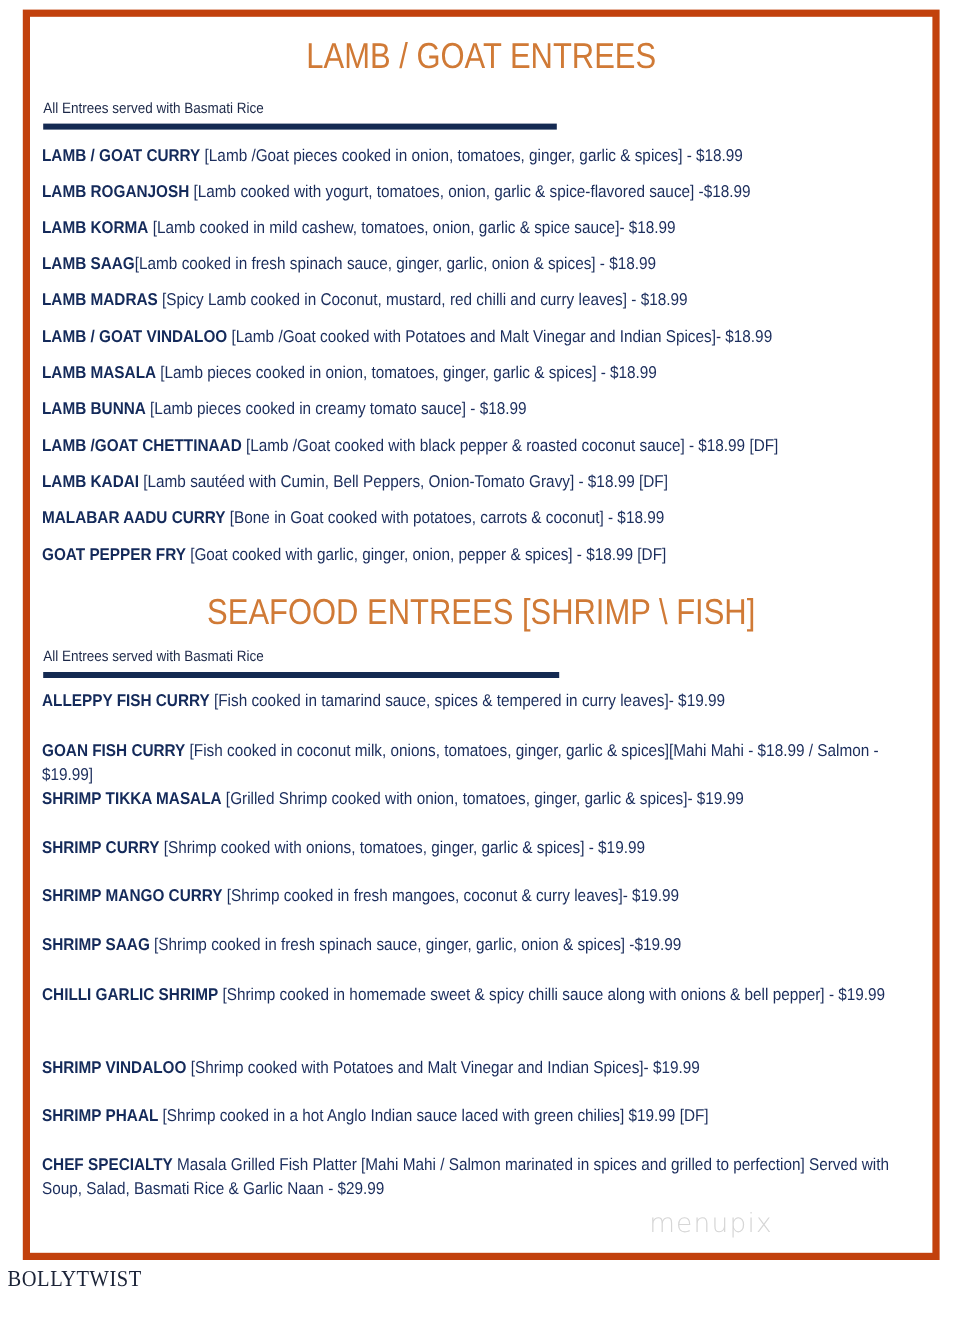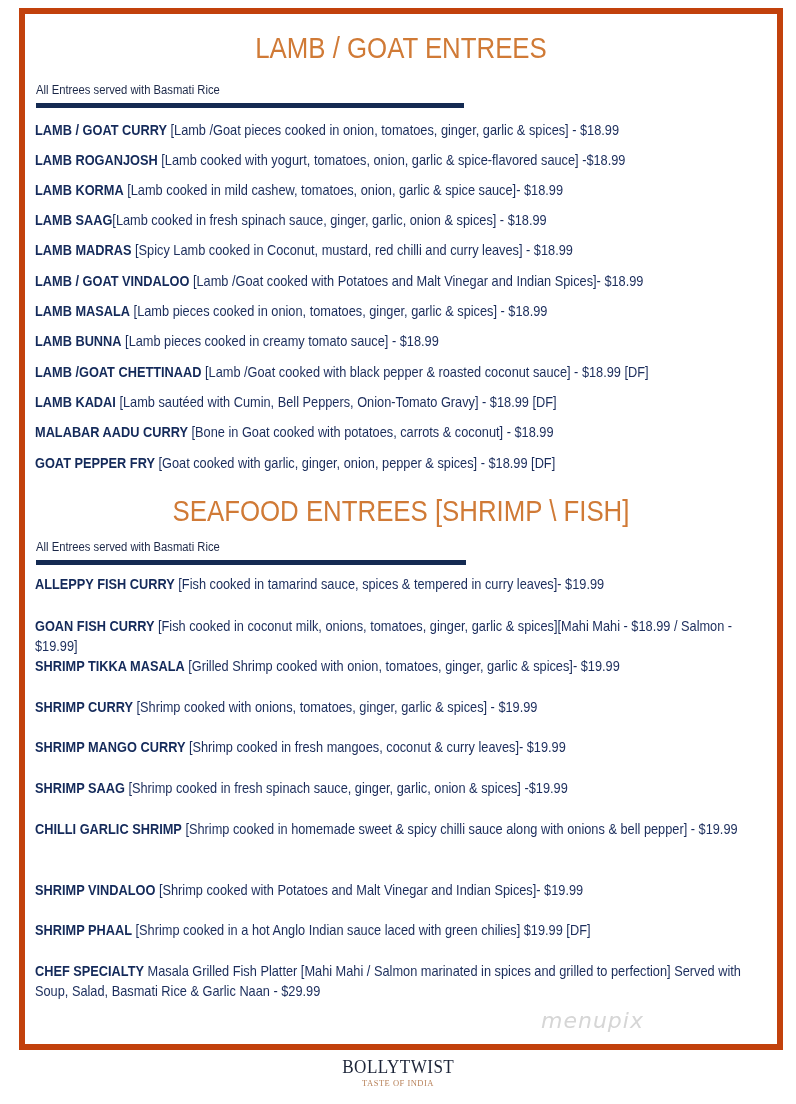--- a/index.html
+++ b/index.html
@@ -4,22 +4,22 @@
 <style>
   html, body { margin: 0; padding: 0; background: #ffffff; }
   body { width: 796px; height: 1104px; position: relative; overflow: hidden; font-family: "Liberation Sans", sans-serif; }
   .frame { position: absolute; left: 19px; top: 8px; width: 752px; height: 1030px; border: 6px solid #c2410c; background: #fff; }
   .section-title { position: absolute; left: 0; width: 752px; text-align: center; color: #d07a36; font-family: "Liberation Sans Narrow", "Liberation Sans", sans-serif; font-size: 30px; letter-spacing: 0px; transform: scaleX(0.86); transform-origin: center; }
   .subtitle { position: absolute; left: 11px; font-size: 12.5px; color: #1b2747; transform: scaleX(0.9); transform-origin: left; }
   .rule { position: absolute; left: 11px; height: 5px; background: #142a52; }
   .item { position: absolute; left: 10px; width: 740px; font-size: 14.2px; color: #1b2d5c; line-height: 20px; transform: scaleX(0.9); transform-origin: left; white-space: nowrap; }
   .item.wrap { white-space: normal; width: 818px; }
   .item .name { font-weight: bold; color: #142a5a; }
-  .watermark { position: absolute; left: 541px; top: 1008px; font-size: 22px; color: #d6d6d6; letter-spacing: 1px; font-family: "DejaVu Sans", sans-serif; font-weight: 300; font-style: italic; }
-  .brand { position: absolute; left: 0; width: 796px; top: 1056px; text-align: center; }
+  .watermark { position: absolute; left: 541px; top: 1008px; font-size: 22px; color: #d6d6d6; letter-spacing: 1px; font-family: "DejaVu Sans", sans-serif; font-weight: 300; }
+  .brand { position: absolute; left: 0; width: 796px; top: 1056px; text-align: left; }
   .brand-name { font-family: "Liberation Serif", serif; font-size: 19px; color: #1c2438; transform: scaleX(0.9); display: inline-block; letter-spacing: 0.5px; }
   .brand-tag { font-family: "Liberation Serif", serif; font-size: 8.5px; color: #b8825a; letter-spacing: 0.5px; margin-top: 0px; }
 </style>
 </head>
 <body>
 
 <div class="frame">
   <div class="section-title" style="top:17px;">LAMB / GOAT ENTREES</div>
   <div class="subtitle" style="top:69px;">All Entrees served with Basmati Rice</div>
   <div class="rule" style="top:89px; width:428px;"></div>
@@ -50,14 +50,13 @@
   <div class="item wrap" style="top:805px;"><span class="name">CHILLI GARLIC SHRIMP</span><span> [Shrimp cooked in homemade sweet &amp; spicy chilli sauce along with onions &amp; bell  pepper] - $19.99</span></div>
   <div class="item" style="top:866px;"><span class="name">SHRIMP VINDALOO</span><span> [Shrimp cooked with Potatoes and Malt Vinegar and Indian Spices]- $19.99</span></div>
   <div class="item" style="top:906px;"><span class="name">SHRIMP PHAAL</span><span> [Shrimp cooked in a hot Anglo Indian sauce laced with green chilies] $19.99 [DF]</span></div>
   <div class="item wrap" style="top:947px;"><span class="name">CHEF SPECIALTY</span><span> Masala Grilled Fish Platter [Mahi Mahi / Salmon marinated in spices and grilled to perfection] Served with Soup, Salad, Basmati Rice &amp; Garlic Naan - $29.99</span></div>
 </div>
 
 <div class="watermark">menupix</div>
 
 <div class="brand">
   <div class="brand-name">BOLLYTWIST</div>
-  <div class="brand-tag">TASTE OF INDIA</div>
 </div>
 
 </body></html>

